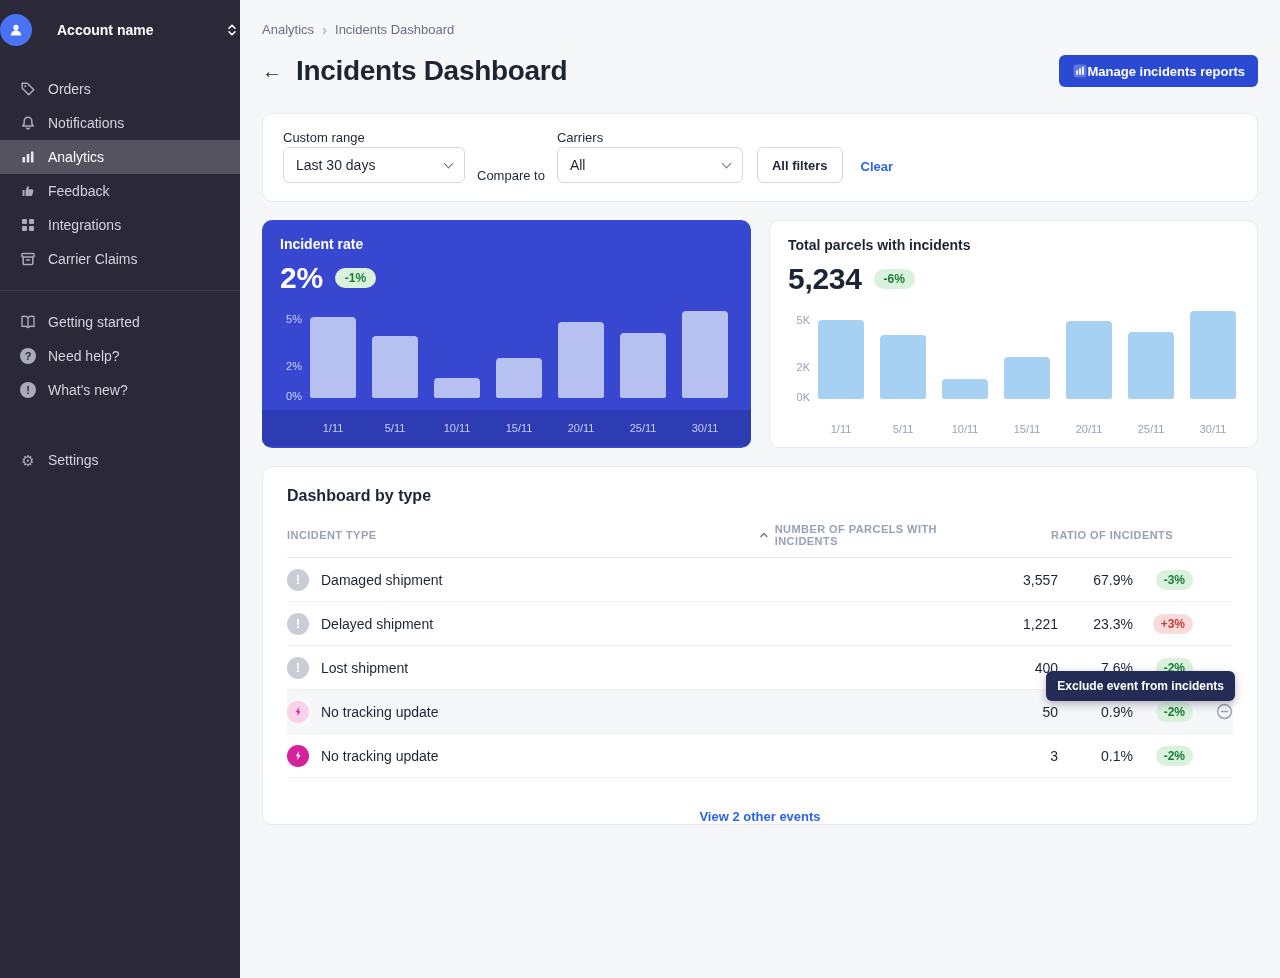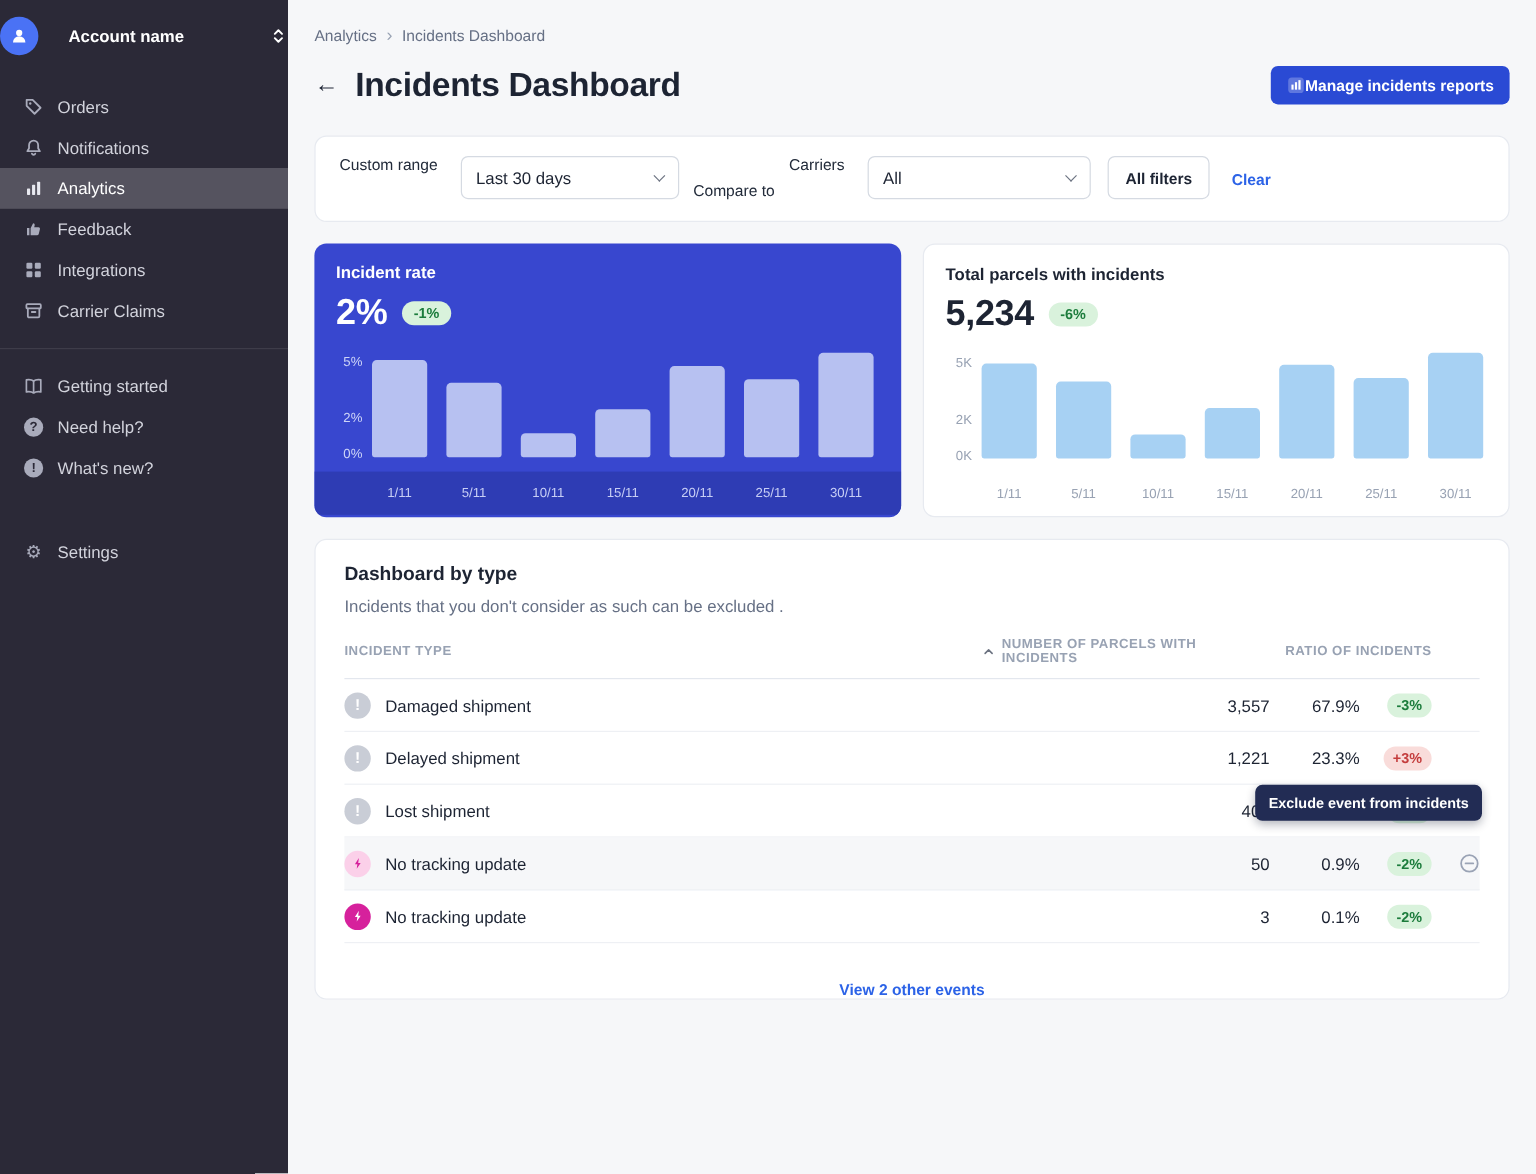--- a/index.html
+++ b/index.html
@@ -26,21 +26,21 @@
   .main { flex:1; padding:22px; overflow:hidden; }
   .breadcrumb { display:flex; align-items:center; gap:8px; font-size:13px; color:#667085; margin-bottom:18px; }
   .crumb-sep { color:#98a2b3; font-size:15px; line-height:1; }
   .page-head { display:flex; align-items:center; gap:14px; margin-bottom:26px; }
   .back-btn { background:none; border:none; font-size:20px; color:#1d2433; cursor:pointer; line-height:1; }
   .page-title { font-size:28px; font-weight:700; letter-spacing:-.3px; color:#1d2433; }
   .manage-btn { margin-left:auto; display:flex; align-items:center; gap:0; background:#2a4ad4; color:#fff; border:none; border-radius:6px; font-size:13px; font-weight:700; padding:8px 13px; cursor:pointer; font-family:inherit; }
 
   
   .filters-card { background:#fff; border:1px solid #e7eaf0; border-radius:10px; padding:16px 20px 18px; display:flex; align-items:flex-end; gap:12px; }
-  .fgroup { display:flex; flex-direction:row; gap:19px; }
+  .fgroup { display:flex; flex-direction:column; gap:2px; }
   .flabel { font-size:13px; color:#222b3a; font-weight:500; }
   .control { height:36px; background:#fff; border:1px solid #d5dae2; border-radius:6px; display:flex; align-items:center; justify-content:space-between; gap:10px; padding:0 12px; font-size:14px; color:#1d2433; cursor:pointer; }
   .w1 { width:182px; } .w2 { width:186px; }
   .chev { width:7px; height:7px; border-right:1.6px solid #6b7280; border-bottom:1.6px solid #6b7280; transform:rotate(45deg); margin-top:-4px; flex:none; }
   .all-filters-btn { height:36px; background:#fff; border:1px solid #d5dae2; border-radius:6px; padding:0 14px; font-size:13px; font-weight:600; color:#1d2433; cursor:pointer; font-family:inherit; margin-left:2px; }
   .clear-link { background:none; border:none; color:#2c63e7; font-size:13px; font-weight:600; cursor:pointer; padding:0 6px 9px; font-family:inherit; }
 
   
   .charts-row { display:flex; gap:18px; margin:18px 0; }
   .chart-card { border-radius:10px; overflow:hidden; width:489px; display:flex; flex-direction:column; }
@@ -64,21 +64,21 @@
   .chart-footer { display:flex; gap:16px; padding-left:48px; height:36px; align-items:center; margin-top:12px; font-size:11px; }
   .blue .chart-footer { background:#2e3cb4; color:#c7cef5; }
   .white .chart-footer { color:#98a2b3; }
   .chart-footer span { width:46px; text-align:center; flex:none; }
 
   
   .table-card { background:#fff; border:1px solid #e7eaf0; border-radius:10px; padding:20px 24px 0; position:relative; }
   .t-title { font-size:16px; font-weight:700; color:#1d2433; }
   .t-sub { font-size:14px; color:#667085; margin-top:9px; }
   .thead, .trow { display:grid; grid-template-columns:1fr 240px 75px 60px 40px; align-items:center; }
-  .thead { margin-top:18px; padding-bottom:10px; border-bottom:1px solid #e3e7ee; color:#98a2b3; font-size:11px; font-weight:600; letter-spacing:.04em; }
+  .thead { margin-top:18px; padding-bottom:10px; border-bottom:1px solid #e3e7ee; color:#98a2b3; font-size:11px; font-weight:600; letter-spacing:.04em;gap:20px; }
   .th-count { display:flex; align-items:center; justify-content:flex-end; gap:5px; }
   .th-ratio { grid-column:3/5; text-align:right; }
   .trow { height:44px; border-bottom:1px solid #eef0f4; font-size:14px; color:#1d2433; }
   .trow.hl { background:#f6f7f9; }
   .cell-type { display:flex; align-items:center; gap:12px; }
   .t-ic { width:22px; height:22px; border-radius:50%; display:flex; align-items:center; justify-content:center; flex:none; }
   .ic-alert { background:#c9cdd6; color:#fff; font-weight:700; font-size:13px; }
   .ic-flash-light { background:#fbd0e9; color:#d6219c; }
   .ic-flash { background:#d6219c; color:#fff; }
   .num, .ratio { text-align:right; }
@@ -315,21 +315,20 @@
           <span>20/11</span>
           <span>25/11</span>
           <span>30/11</span>
         </div>
       </div>
 
     </section>
 
     <section class="table-card">
       <div class="t-title">Dashboard by type</div>
-      <div class="t-sub">Incidents that you don't consider as such can be excluded .</div>
 
       <div class="thead">
         <span>INCIDENT TYPE</span>
         <span class="th-count">
           <svg width="12" height="12" viewBox="0 0 16 16">
               <path d="M4 10l4-4 4 4" fill="none" stroke="#6b7280" stroke-width="1.8" stroke-linecap="round" stroke-linejoin="round"></path>
             </svg>
           <span>NUMBER OF PARCELS WITH INCIDENTS</span>
         </span>
         <span class="th-ratio">RATIO OF INCIDENTS</span>

